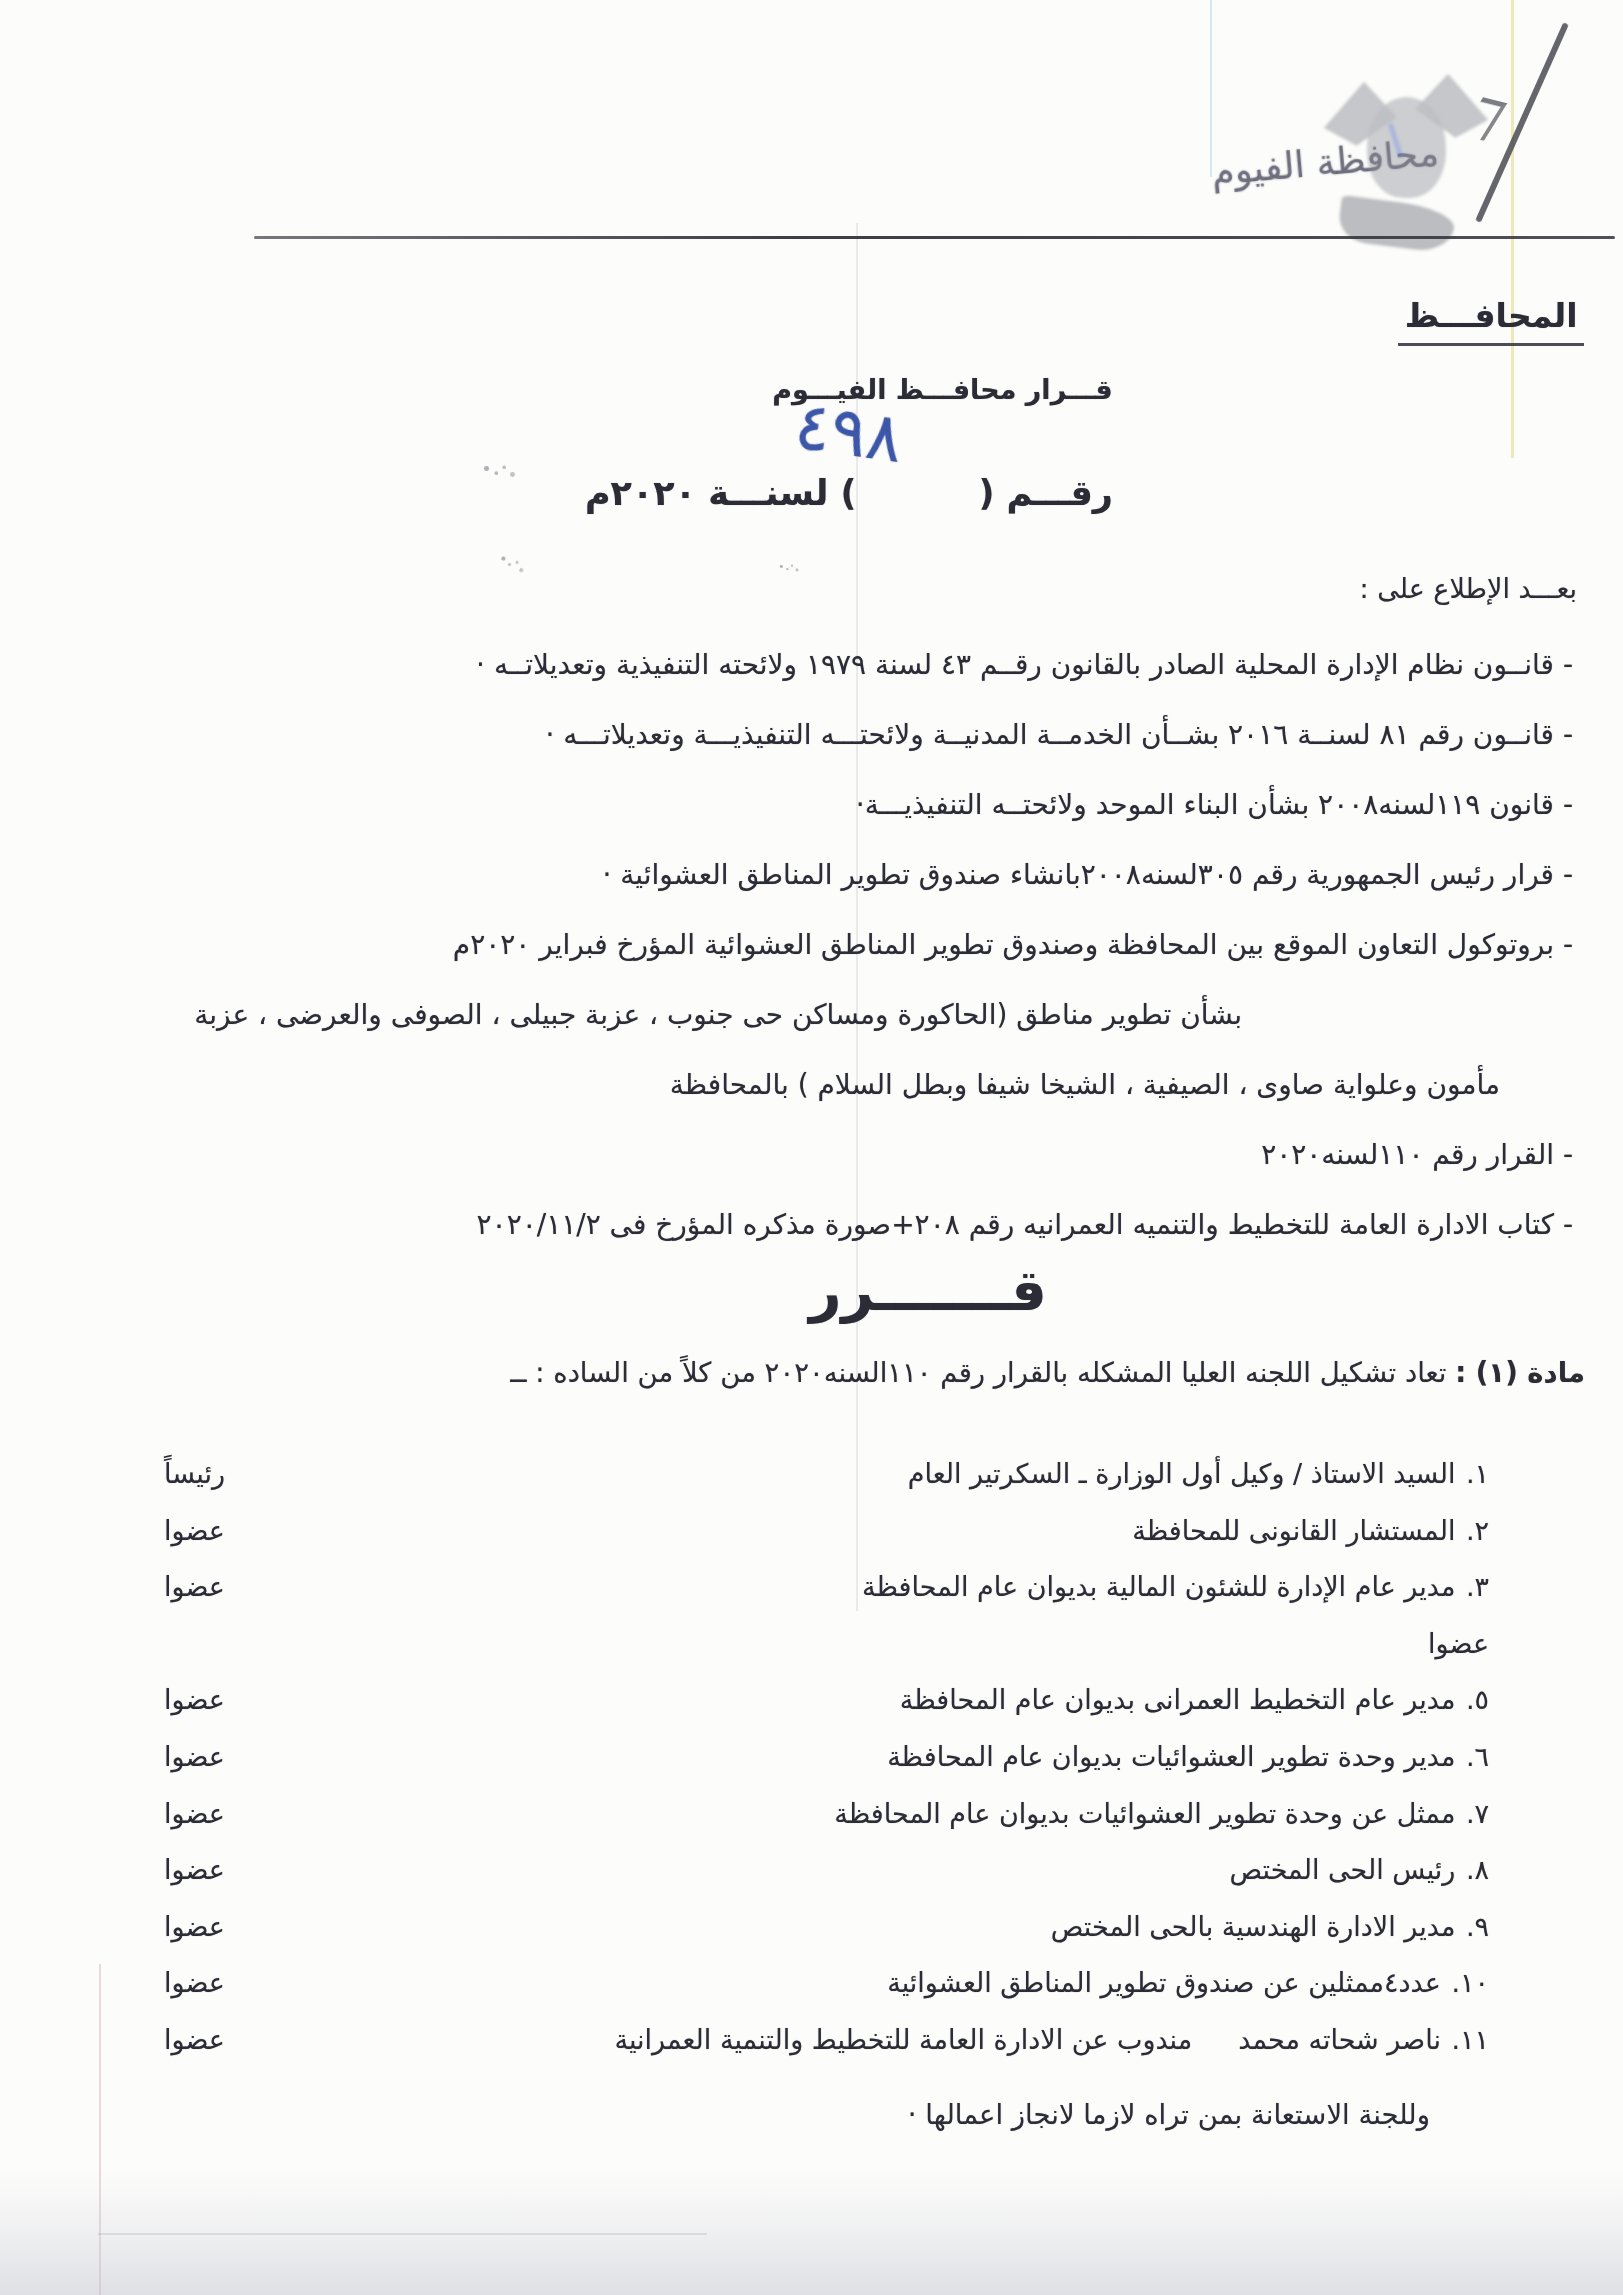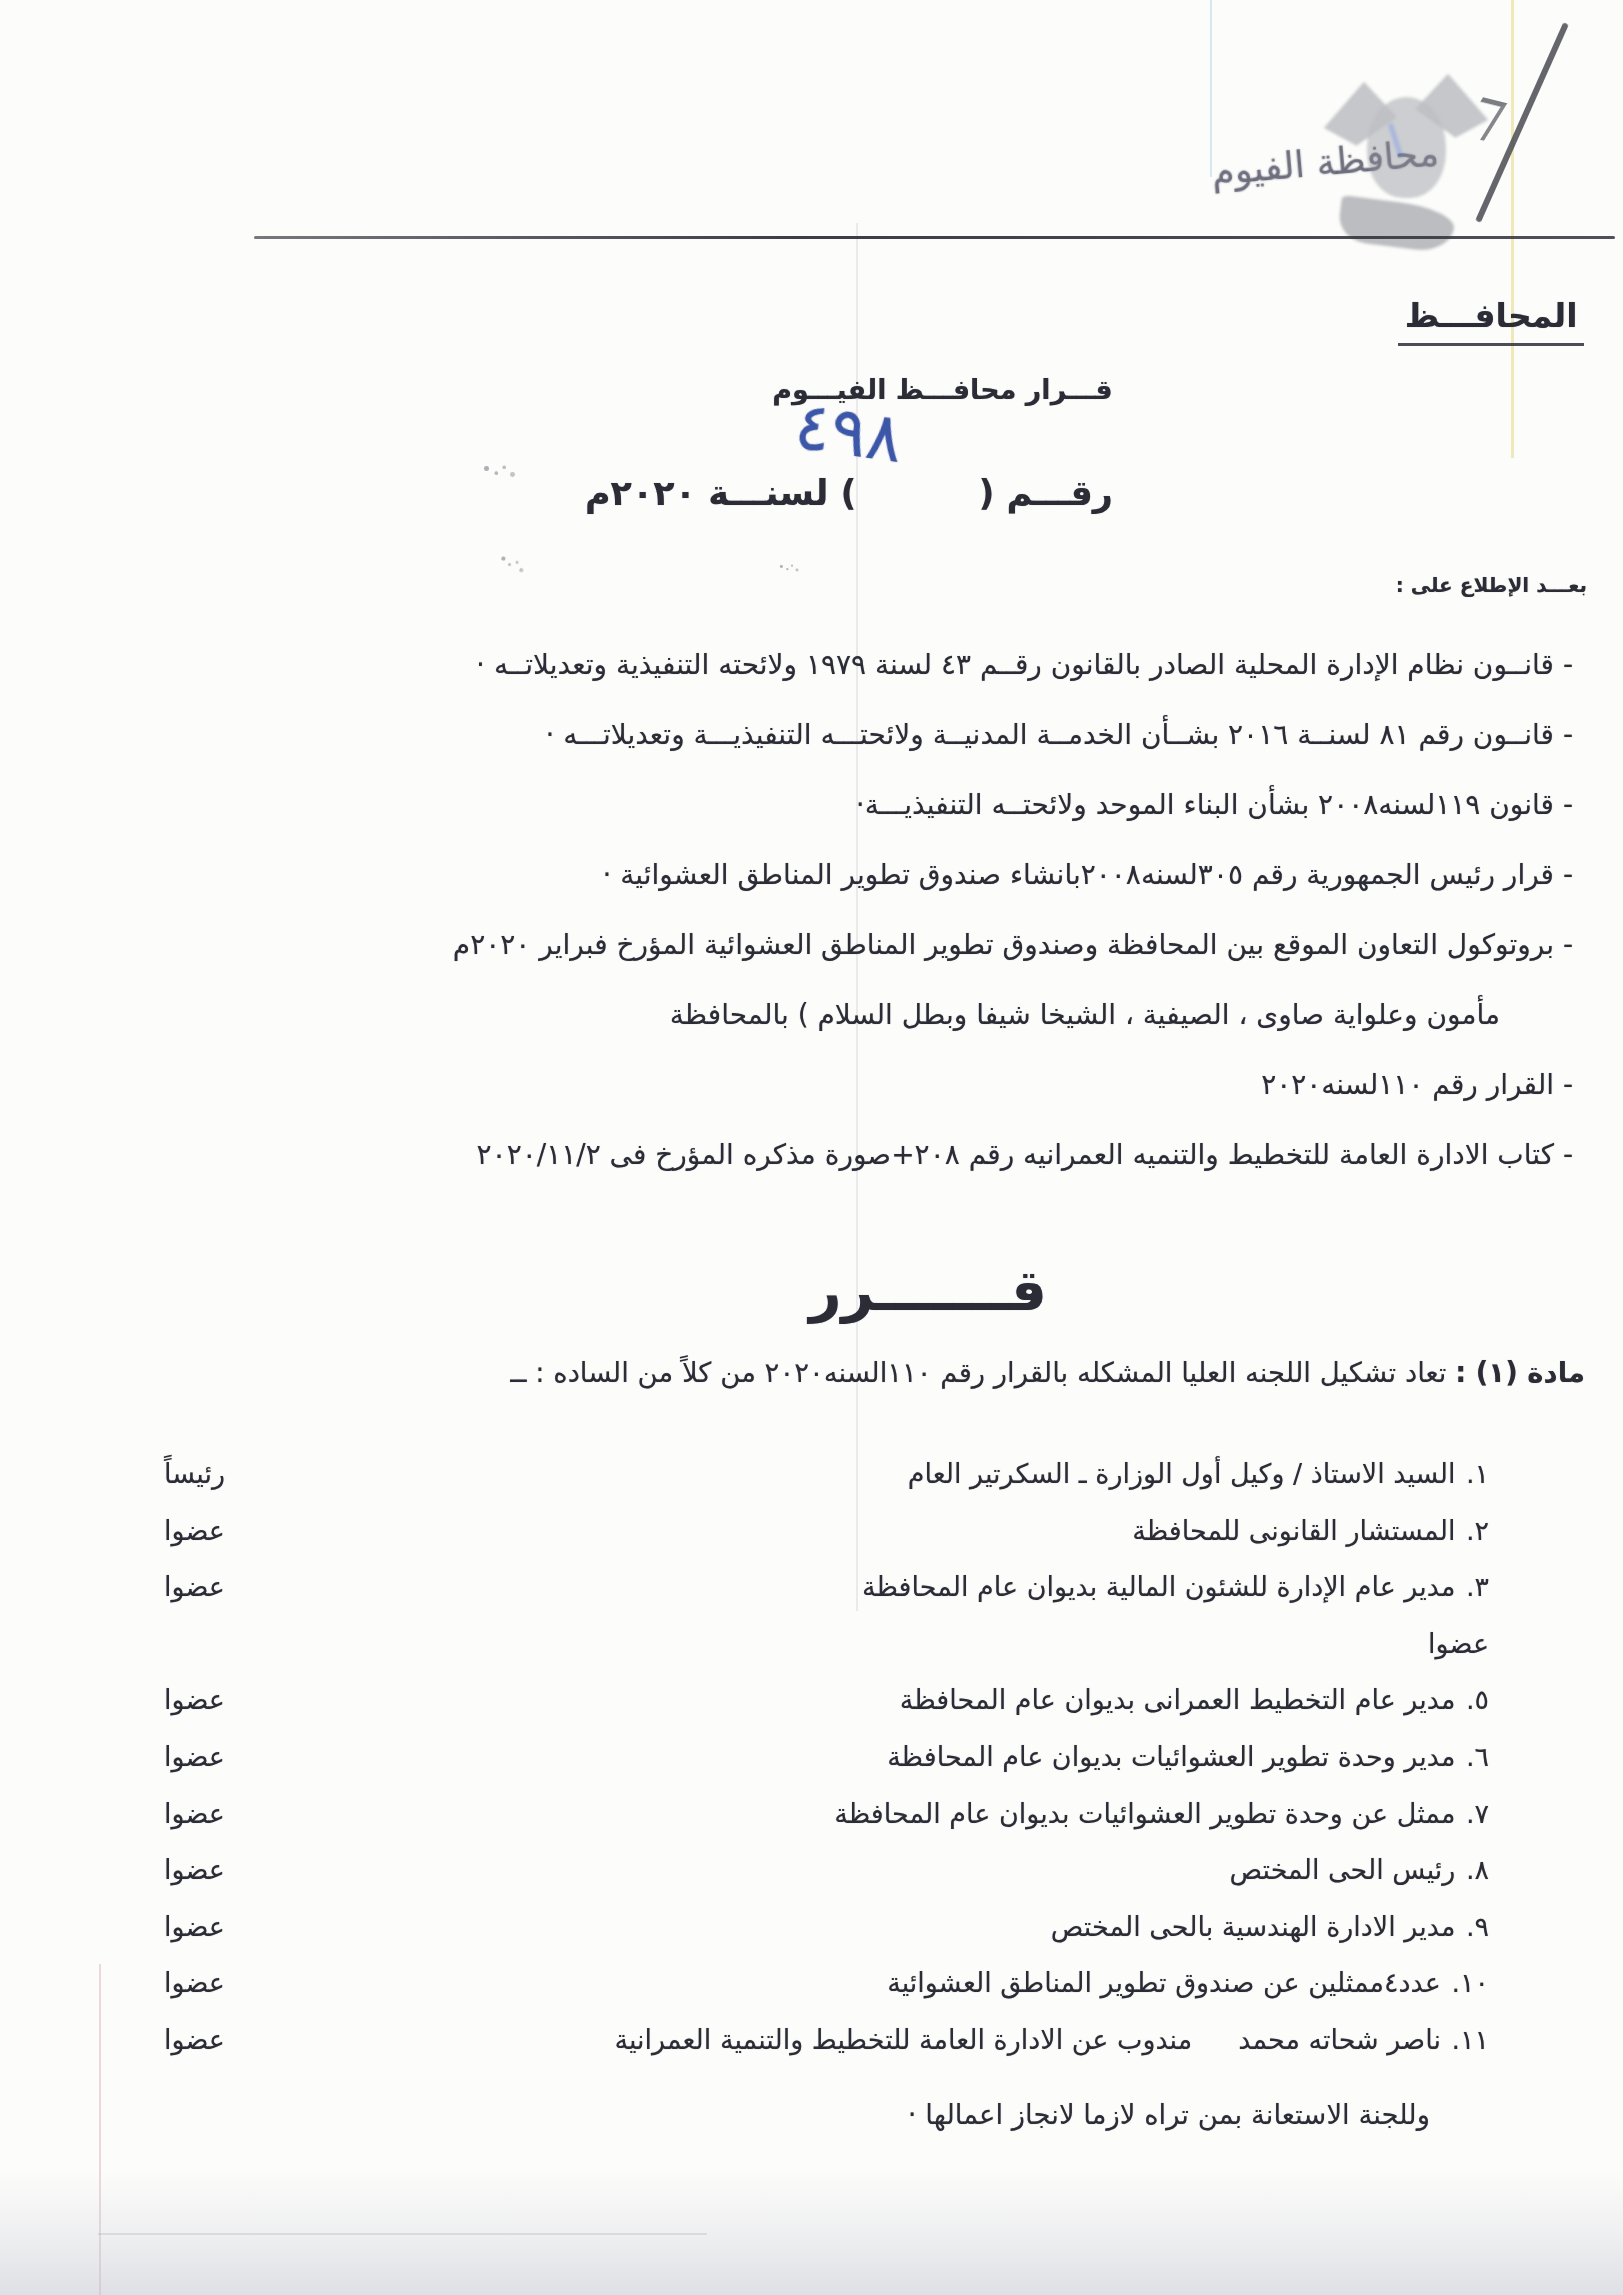--- a/index.html
+++ b/index.html
@@ -62,21 +62,21 @@
   
   .governor{right:39px;top:296px;font-size:33px;font-weight:bold;
     border-bottom:3.3px solid rgba(46,46,58,.85);padding:0 6.5px 7.9px;}
   .title1{left:707px;top:374px;width:471px;text-align:center;
     font-size:27px;font-weight:bold;}
   .title2{left:655px;top:473px;width:458px;text-align:center;
     font-size:35px;font-weight:bold;}
   .hand-num{left:795px;top:393px;font-size:67px;color:#3c56a8;
     transform:rotate(8deg);font-weight:normal;
     text-shadow:0 0 1.3px rgba(60,86,168,.55);filter:blur(0.3px);}
-  .preamble-heading{right:36px;top:573px;font-size:20px;font-weight:bold;}
+  .preamble-heading{right:46px;top:573px;font-size:27px;font-weight:normal;}
   .preamble{right:50px;top:630px;text-align:right;font-size:28px;}
   .pline{line-height:70px;white-space:pre;}
   .ind-l{margin-right:331px;}
   .ind-s{margin-right:73px;}
   .decree-heading{left:641px;top:1258px;width:406px;
     font-size:56px;font-weight:bold;}
   .article-line{right:38px;top:1356px;font-size:27.5px;white-space:pre;}
   .article-label{font-weight:bold;}
 
   .members{left:164px;right:134px;top:1457px;}
@@ -124,20 +124,21 @@
     <div class="abs rtl txt title2">رقـــم (          ) لسنـــة ٢٠٢٠م</div>
 
     <div class="abs rtl txt preamble-heading">بعـــد الإطلاع على :</div>
 
     <div class="abs rtl preamble">
       <div class="pline txt">- قانــون نظام الإدارة المحلية الصادر بالقانون رقــم ٤٣ لسنة ١٩٧٩ ولائحته التنفيذية وتعديلاتــه ·</div>
       <div class="pline txt">- قانــون رقم ٨١ لسنــة ٢٠١٦ بشــأن الخدمــة المدنيــة ولائحتـــه التنفيذيـــة وتعديلاتـــه ·</div>
       <div class="pline txt">- قانون ١١٩لسنه٢٠٠٨ بشأن البناء الموحد ولائحتــه التنفيذيـــة·</div>
       <div class="pline txt">- قرار رئيس الجمهورية رقم ٣٠٥لسنه٢٠٠٨بانشاء صندوق تطوير المناطق العشوائية ·</div>
       <div class="pline txt">- بروتوكول التعاون الموقع بين المحافظة وصندوق تطوير المناطق العشوائية المؤرخ فبراير ٢٠٢٠م</div>
+      <div class="pline txt ind-l">بشأن تطوير مناطق (الحاكورة ومساكن حى جنوب ، عزبة جبيلى ، الصوفى والعرضى ، عزبة</div>
       <div class="pline txt ind-s">مأمون وعلواية صاوى ، الصيفية ، الشيخا شيفا وبطل السلام ) بالمحافظة</div>
       <div class="pline txt">- القرار رقم ١١٠لسنه٢٠٢٠</div>
       <div class="pline txt">- كتاب الادارة العامة للتخطيط والتنميه العمرانيه رقم ٢٠٨+صورة مذكره المؤرخ فى ٢٠٢٠/١١/٢</div>
     </div>
 
     <div class="abs rtl txt decree-heading">قـــــــرر</div>
 
     <div class="abs rtl article-line"><span class="article-label txt">مادة (١) :</span> <span class="txt">تعاد تشكيل اللجنه العليا المشكله بالقرار رقم ١١٠السنه٢٠٢٠ من كلاً من الساده : ــ</span></div>
 
     <div class="abs rtl members">

